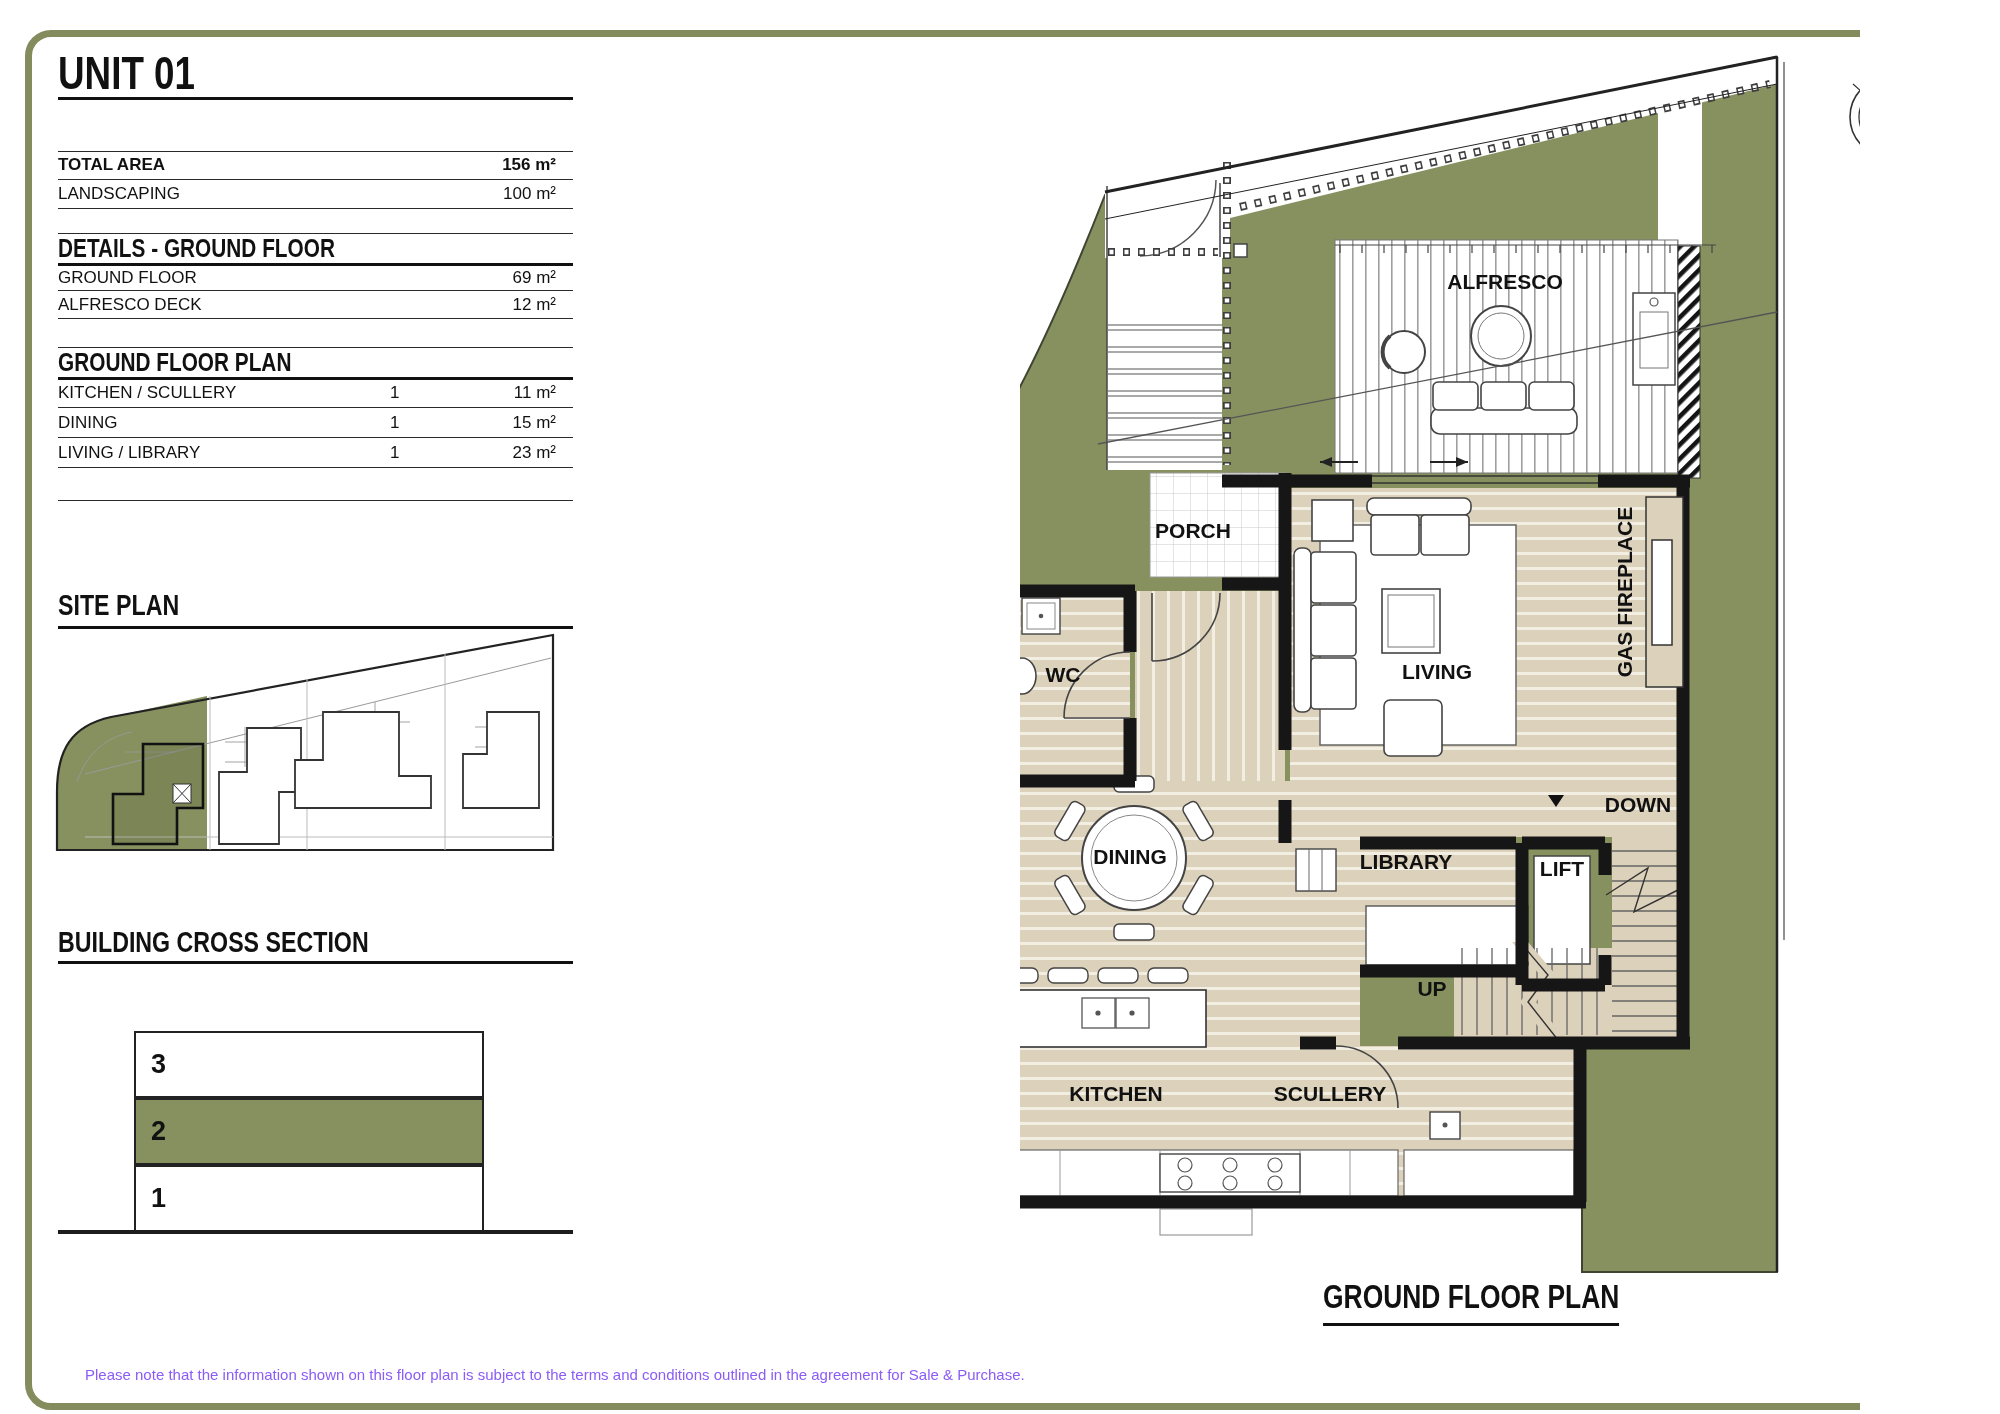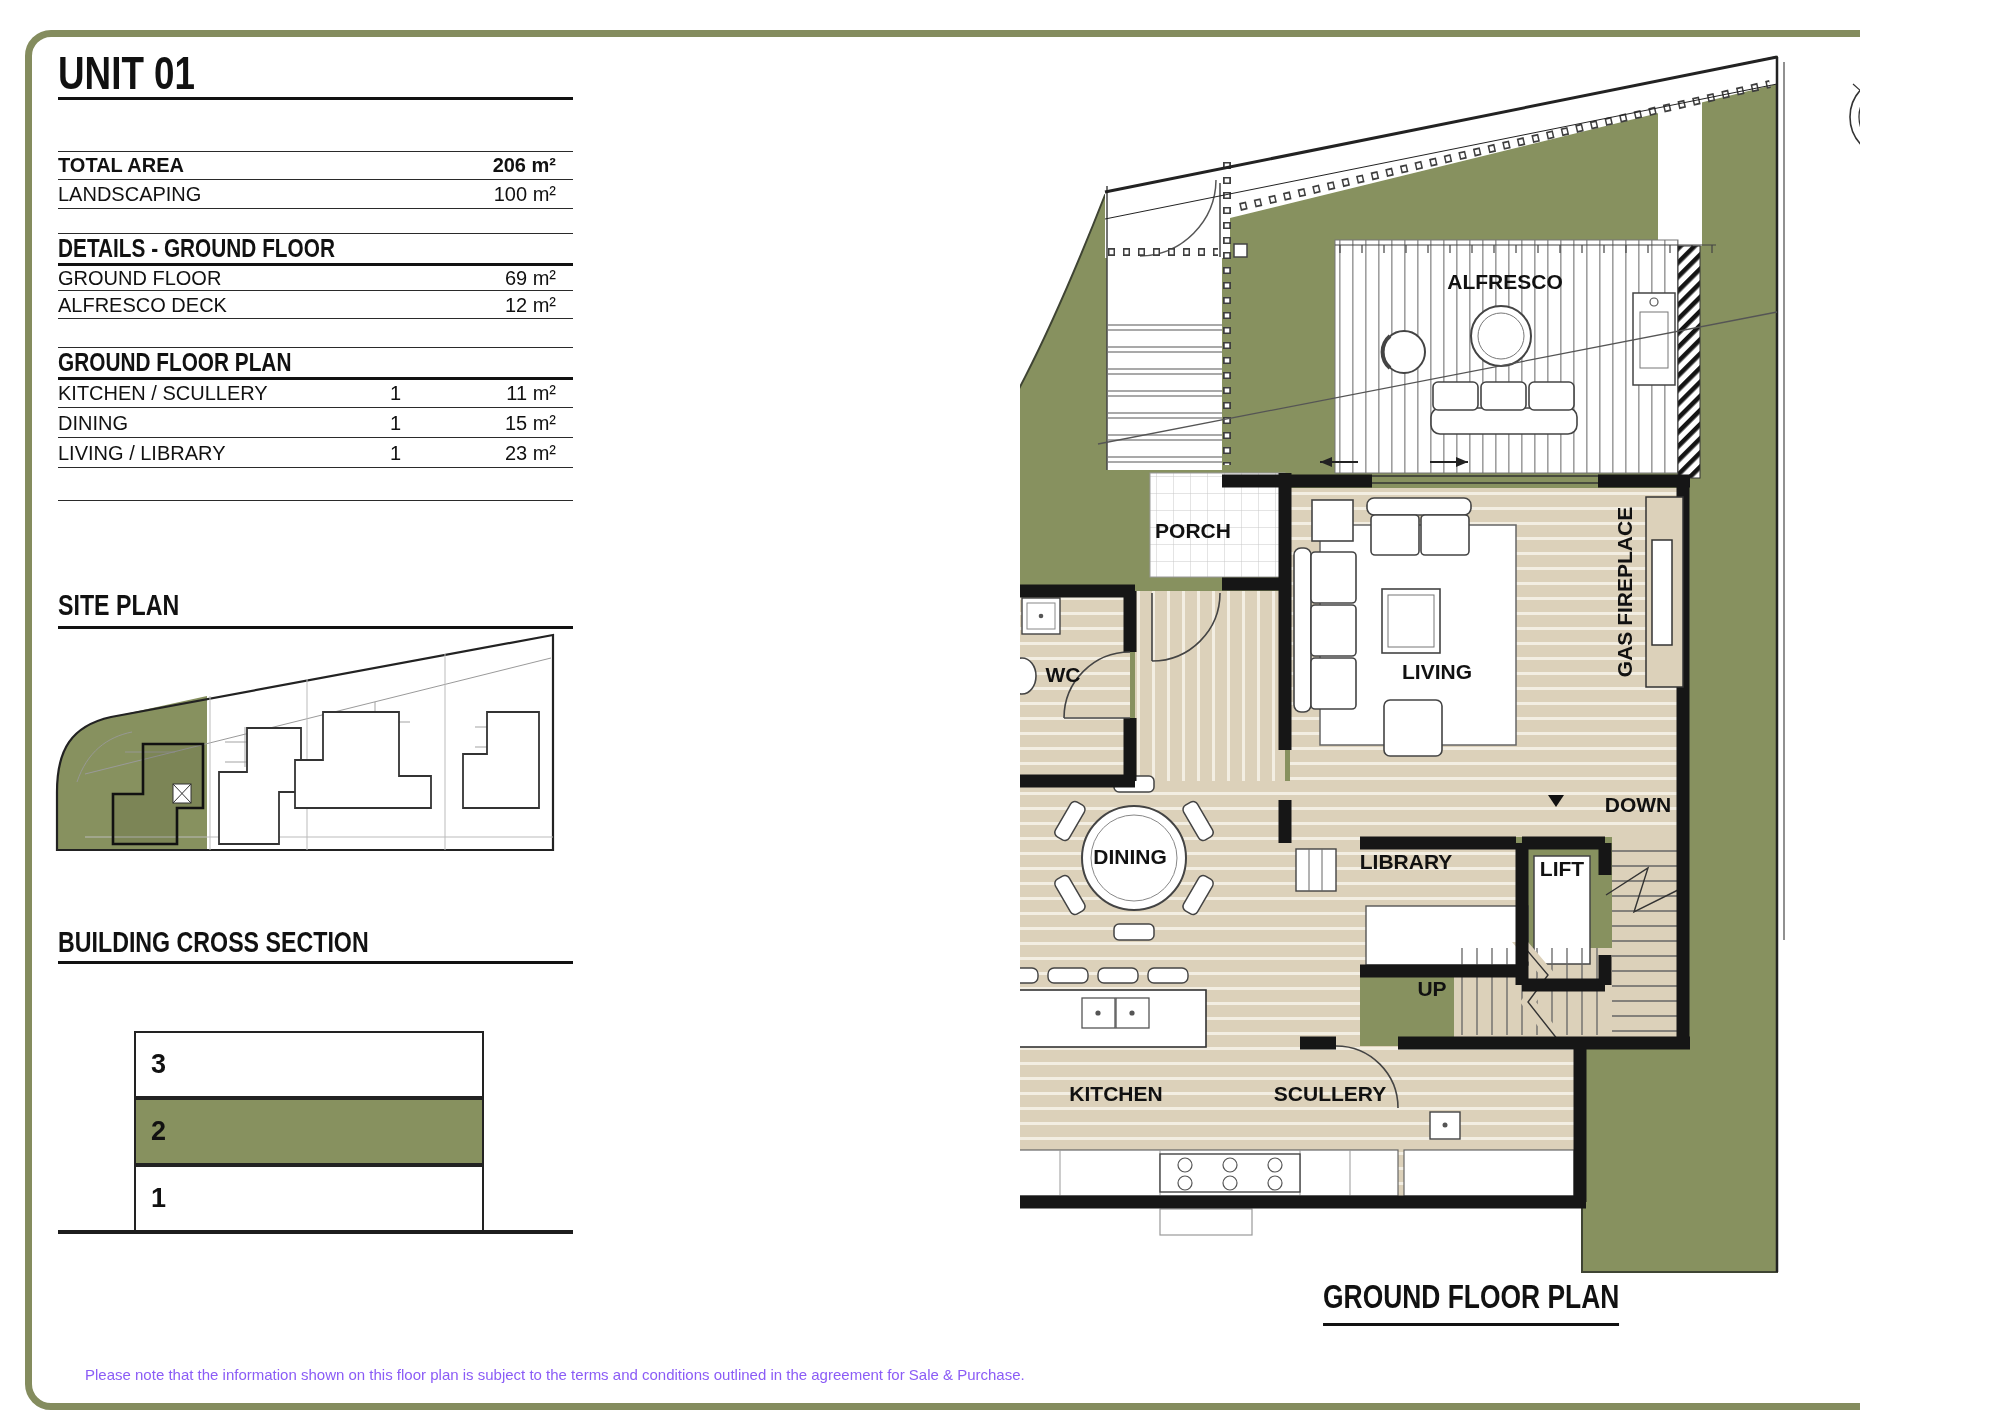--- a/index.html
+++ b/index.html
@@ -6,21 +6,21 @@
   #page{position:relative;width:1860px;height:1414px;background:#fff;overflow:hidden;
         font-family:"Liberation Sans",sans-serif;color:#111;}
   #frame{position:absolute;left:25px;top:30px;width:1947px;height:1366px;
          border:7px solid #848c5e;border-radius:26px;pointer-events:none;}
   .cond{display:inline-block;transform:scaleX(0.8);transform-origin:0 50%;white-space:nowrap;}
   .condc{display:inline-block;transform:scaleX(0.8);transform-origin:50% 50%;white-space:nowrap;}
   #t-title{position:absolute;left:58px;top:46px;font-size:46px;font-weight:bold;letter-spacing:0;}
   .hl{position:absolute;left:58px;width:515px;border-top:1.6px solid #2a2a2a;height:0;}
   .hl3{position:absolute;left:58px;width:515px;border-top:3px solid #111;height:0;}
   .row{position:absolute;left:58px;width:498px;display:flex;justify-content:space-between;
-       font-size:20px;line-height:24px;}
+       font-size:17px;line-height:24px;}
   .row .qty{position:absolute;left:332px;}
   .bold{font-weight:bold;}
   .shead{position:absolute;left:58px;font-size:26px;font-weight:bold;white-space:nowrap;text-align:right;}
   .bighead{position:absolute;left:58px;font-size:29px;font-weight:bold;white-space:nowrap;}
   #cs-box{position:absolute;left:134px;top:1031px;width:350px;height:201px;}
   .cs-floor{box-sizing:border-box;width:100%;height:67px;border:2.5px solid #222;
             border-top-width:2px;font-size:27px;font-weight:bold;line-height:62px;padding-left:15px;}
   .cs-olive{background:#87915f;}
   #groundline{position:absolute;left:58px;top:1230px;width:515px;height:4px;background:#1d1d1d;}
   #main-title{position:absolute;left:1286px;top:1278px;width:360px;text-align:center;
@@ -36,21 +36,21 @@
 
 <div id="page">
   <div id="frame"></div>
 
   <div id="t-title"><span class="cond">UNIT 01</span></div>
   <div class="hl3" style="top:97px"></div>
 
   <div class="hl" style="top:151px"></div>
   <div class="row bold" style="top:153px">
     <span>TOTAL AREA</span>
-    <span>206 m²</span>
+    <span>156 m²</span>
   </div>
   <div class="hl" style="top:179px"></div>
   <div class="row" style="top:182px">
     <span>LANDSCAPING</span>
     <span>100 m²</span>
   </div>
   <div class="hl" style="top:208px"></div>
 
   <div class="hl" style="top:233px"></div>
   <div class="shead" style="top:233px"><span class="cond">DETAILS - GROUND FLOOR</span></div>

